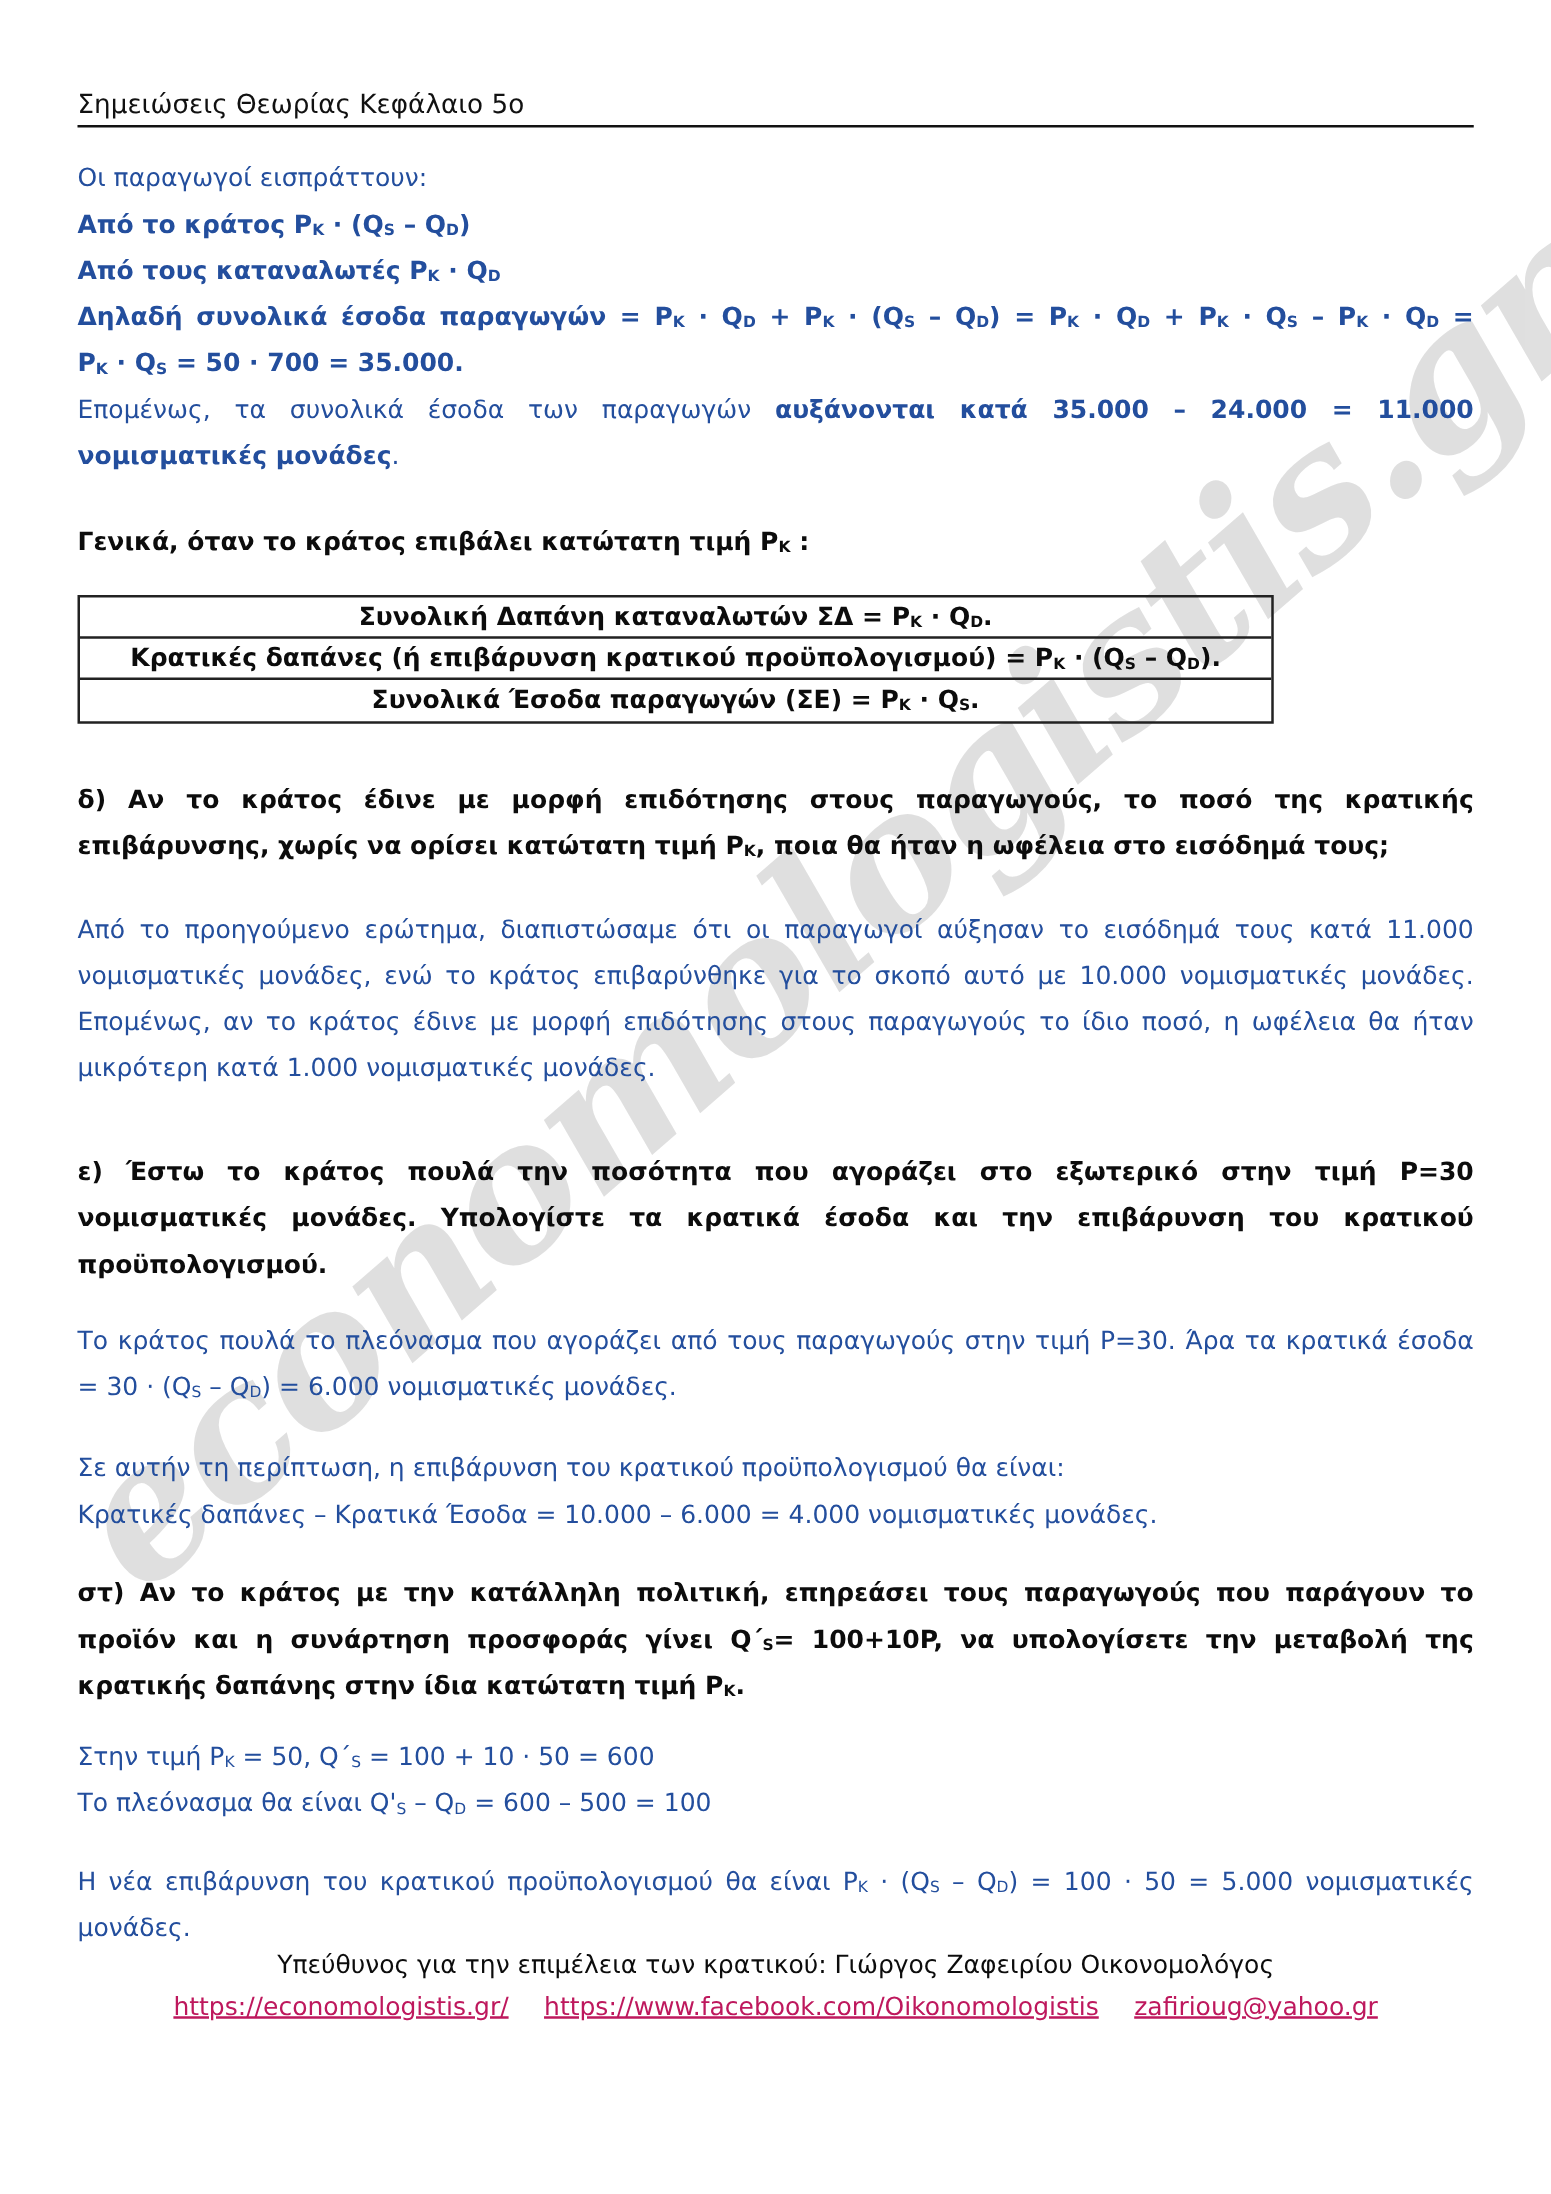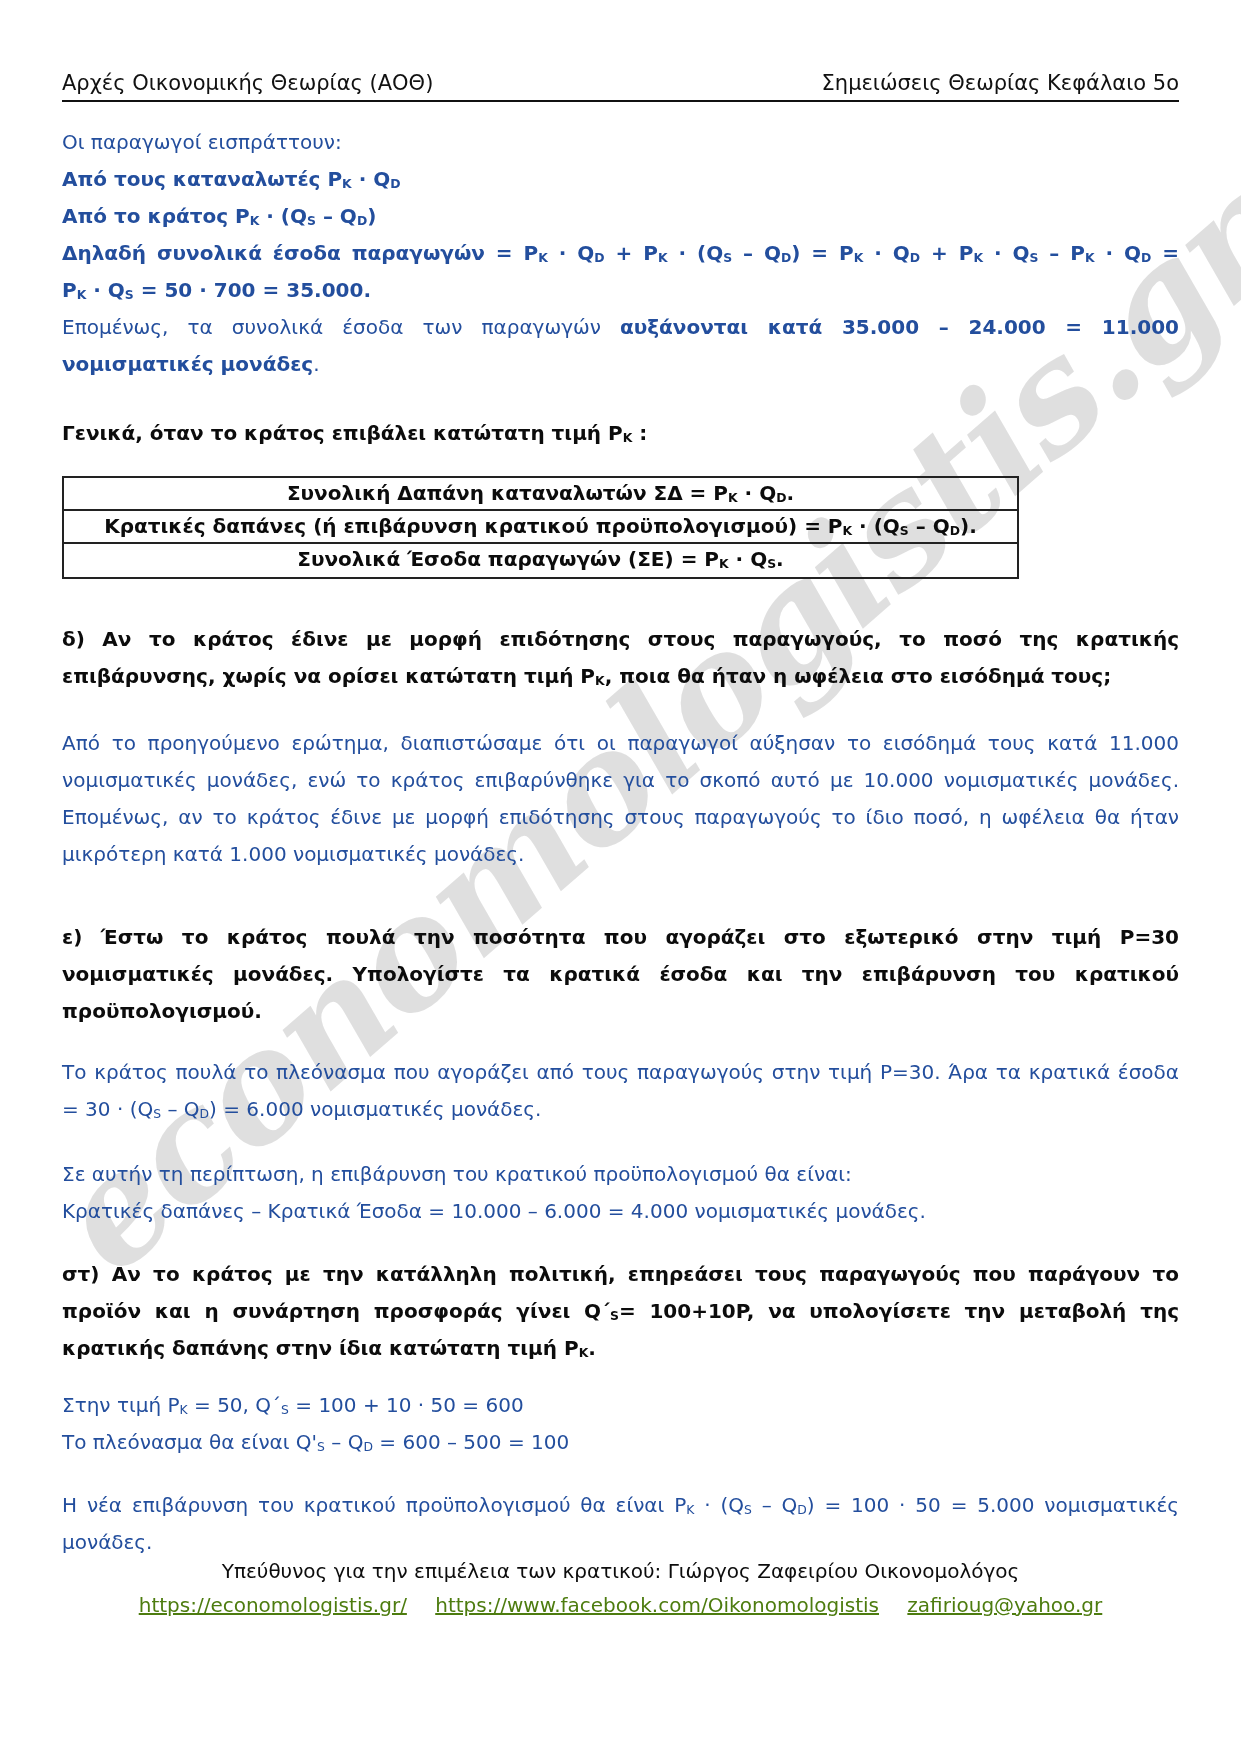--- a/index.html
+++ b/index.html
@@ -90,44 +90,43 @@
     top: 1556px;
     width: 100%;
     text-align: center;
     z-index: 1;
     font-size: 20px;
     line-height: 30px;
   }
   .footer .author { color: #0c0c0c; }
   .footer .links { margin-top: 4px; }
   .footer a {
-    color: #4d7c0f;
+    color: #be185d;
     text-decoration: underline;
     margin: 0 11px;
     cursor: pointer;
   }
   .footer .pagenum { margin-top: 34px; color: #0c0c0c; }
 </style>
 </head>
 <body>
 
 <div class="page">
 
   <div class="watermark">economologistis.gr</div>
 
   <div class="content">
 
     <div class="header">
-      <span>Αρχές Οικονομικής Θεωρίας (ΑΟΘ)</span>
       <span>Σημειώσεις Θεωρίας Κεφάλαιο 5ο</span>
     </div>
 
     <div id="p-intro" class="p blue">Οι παραγωγοί εισπράττουν:</div>
+    <div class="p blue"><b>Από το κράτος P<sub>K</sub> · (Q<sub>S</sub> – Q<sub>D</sub>)</b></div>
     <div class="p blue"><b>Από τους καταναλωτές P<sub>K</sub> · Q<sub>D</sub></b></div>
-    <div class="p blue"><b>Από το κράτος P<sub>K</sub> · (Q<sub>S</sub> – Q<sub>D</sub>)</b></div>
     <div class="p blue jl"><b>Δηλαδή συνολικά έσοδα παραγωγών = P<sub>K</sub> · Q<sub>D</sub> + P<sub>K</sub> · (Q<sub>S</sub> – Q<sub>D</sub>) = P<sub>K</sub> · Q<sub>D</sub> + P<sub>K</sub> · Q<sub>S</sub> – P<sub>K</sub> · Q<sub>D</sub> =</b></div>
     <div class="p blue"><b>P<sub>K</sub> · Q<sub>S</sub> = 50 · 700 = 35.000.</b></div>
     <div class="p blue just">Επομένως, τα συνολικά έσοδα των παραγωγών <b>αυξάνονται κατά 35.000 – 24.000 = 11.000 νομισματικές μονάδες</b>.</div>
 
     <div id="p-genika" class="p black bold"><b>Γενικά, όταν το κράτος επιβάλει κατώτατη τιμή P<sub>K</sub> :</b></div>
 
     <div class="tbl">
       <div class="trow"><b>Συνολική Δαπάνη καταναλωτών ΣΔ = P<sub>K</sub> · Q<sub>D</sub>.</b></div>
       <div class="trow"><b>Κρατικές δαπάνες (ή επιβάρυνση κρατικού προϋπολογισμού) = P<sub>K</sub> · (Q<sub>S</sub> – Q<sub>D</sub>).</b></div>
       <div class="trow"><b>Συνολικά Έσοδα παραγωγών (ΣΕ) = P<sub>K</sub> · Q<sub>S</sub>.</b></div>

